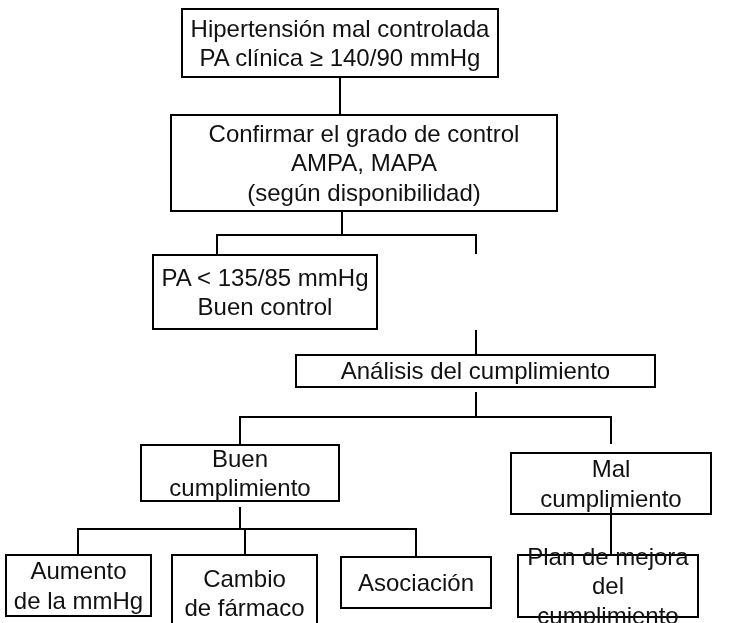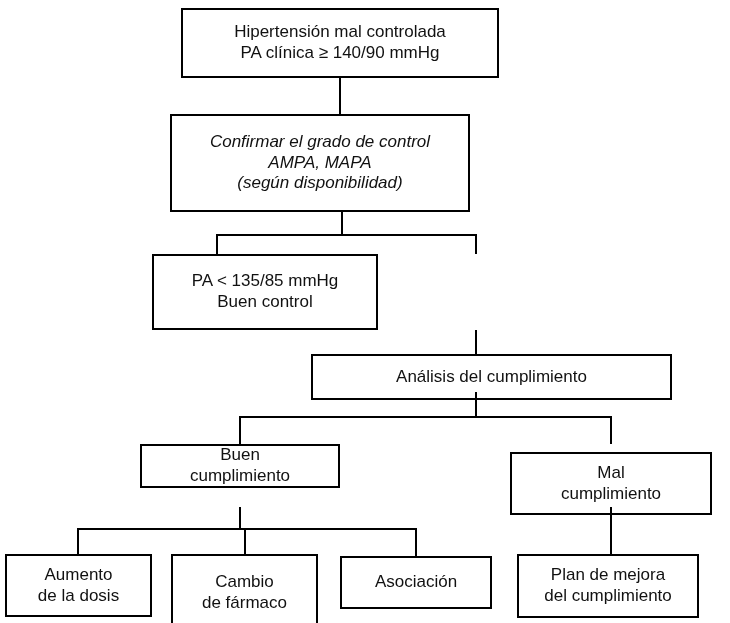--- a/index.html
+++ b/index.html
@@ -14,55 +14,55 @@
   }
   .node {
     position: absolute;
     border: 2px solid #000000;
     background: #ffffff;
     display: flex;
     align-items: center;
     justify-content: center;
     text-align: center;
     white-space: pre-line;
-    font-size: 17px;
+    font-size: 24px;
     line-height: 1.22;
     padding: 2px 4px;
   }
   .line {
     position: absolute;
     background: #000000;
   }
 </style>
 </head>
 <body>
 
 <div class="canvas">
 
   <div class="node" style="left:181px; top:8px;   width:318px; height:70px;">Hipertensión mal controlada
 PA clínica ≥ 140/90 mmHg</div>
 
-  <div class="node" style="left:170px; top:114px; width:300px; height:98px;font-style:italic;">Confirmar el grado de control
+  <div class="node" style="left:170px; top:114px; width:388px; height:98px;">Confirmar el grado de control
 AMPA, MAPA
 (según disponibilidad)</div>
 
   <div class="node" style="left:104px; top:254px; width:226px; height:76px;margin-left:48px;">PA &lt; 135/85 mmHg
 Buen control</div>
 
 
-  <div class="node" style="left:311px; top:354px; width:361px; height:46px;">Análisis del cumplimiento</div>
+  <div class="node" style="left:295px; top:354px; width:361px; height:34px;">Análisis del cumplimiento</div>
 
-  <div class="node" style="left:140px; top:444px; width:200px; height:44px;">Buen
+  <div class="node" style="left:140px; top:444px; width:200px; height:58px;">Buen
 cumplimiento</div>
 
   <div class="node" style="left:510px; top:444px; width:202px; height:63px;margin-top:8px;">Mal
 cumplimiento</div>
 
   <div class="node" style="left:5px;   top:554px; width:147px; height:63px;">Aumento
-de la dosis</div>
+de la mmHg</div>
 
   <div class="node" style="left:171px; top:554px; width:147px; height:78px;">Cambio
 de fármaco</div>
 
   <div class="node" style="left:340px; top:556px; width:152px; height:53px;">Asociación</div>
 
   <div class="node" style="left:517px; top:554px; width:182px; height:64px;">Plan de mejora
 del cumplimiento</div>
 
   <div class="line" style="left:339px; top:78px;  width:2px;   height:36px;"></div>

